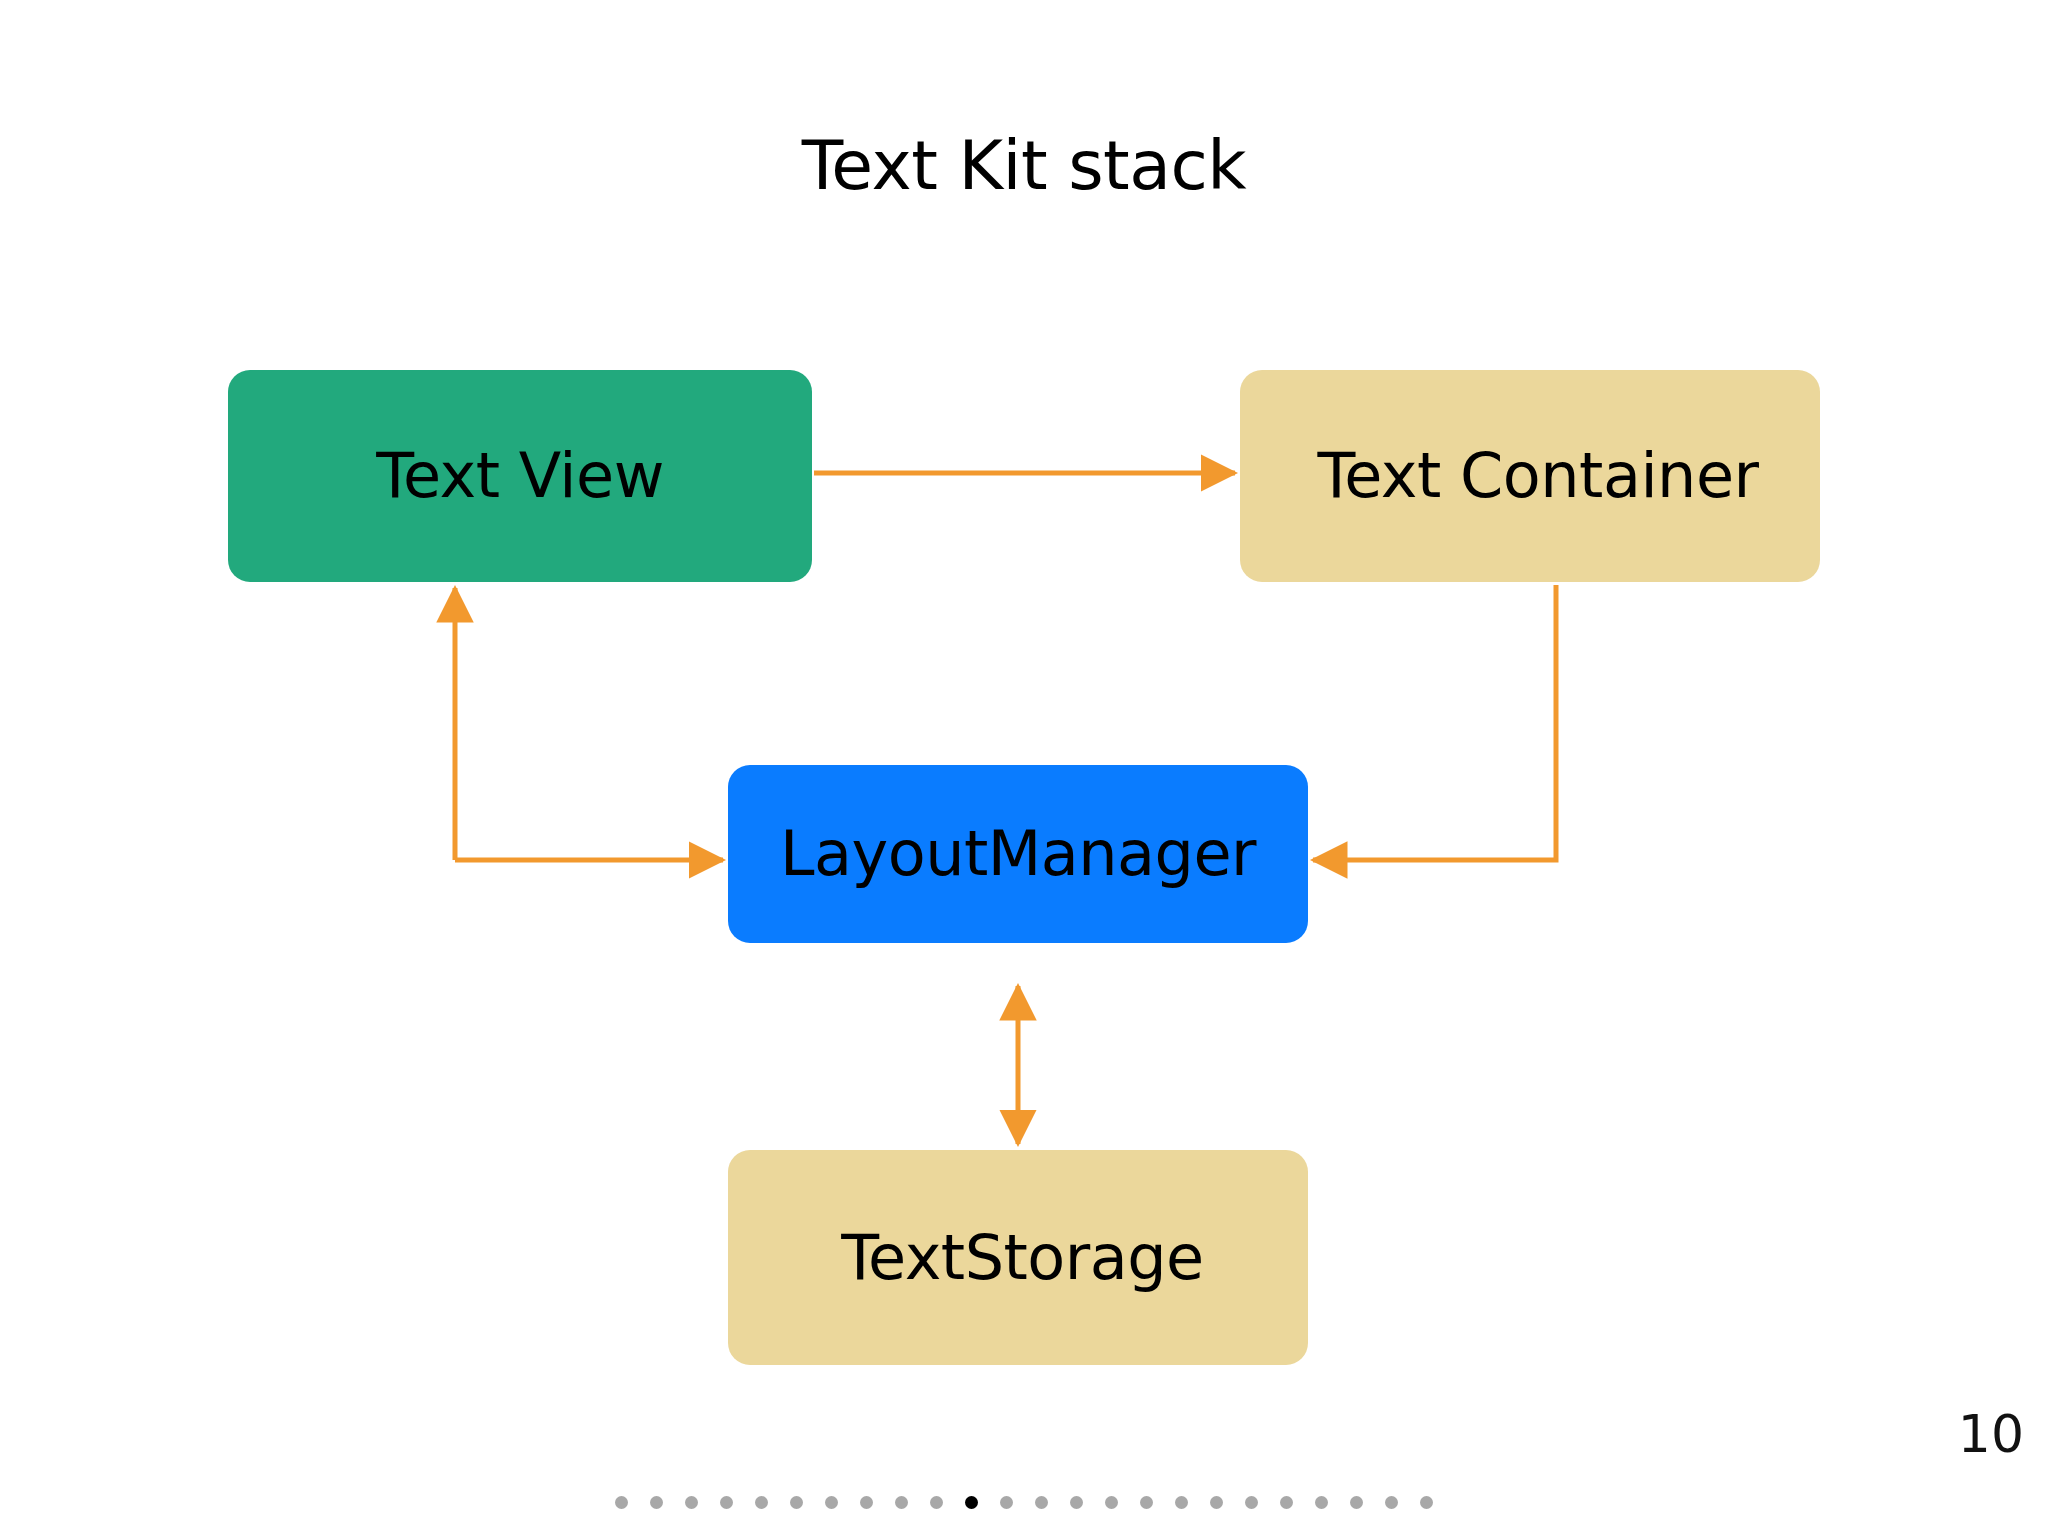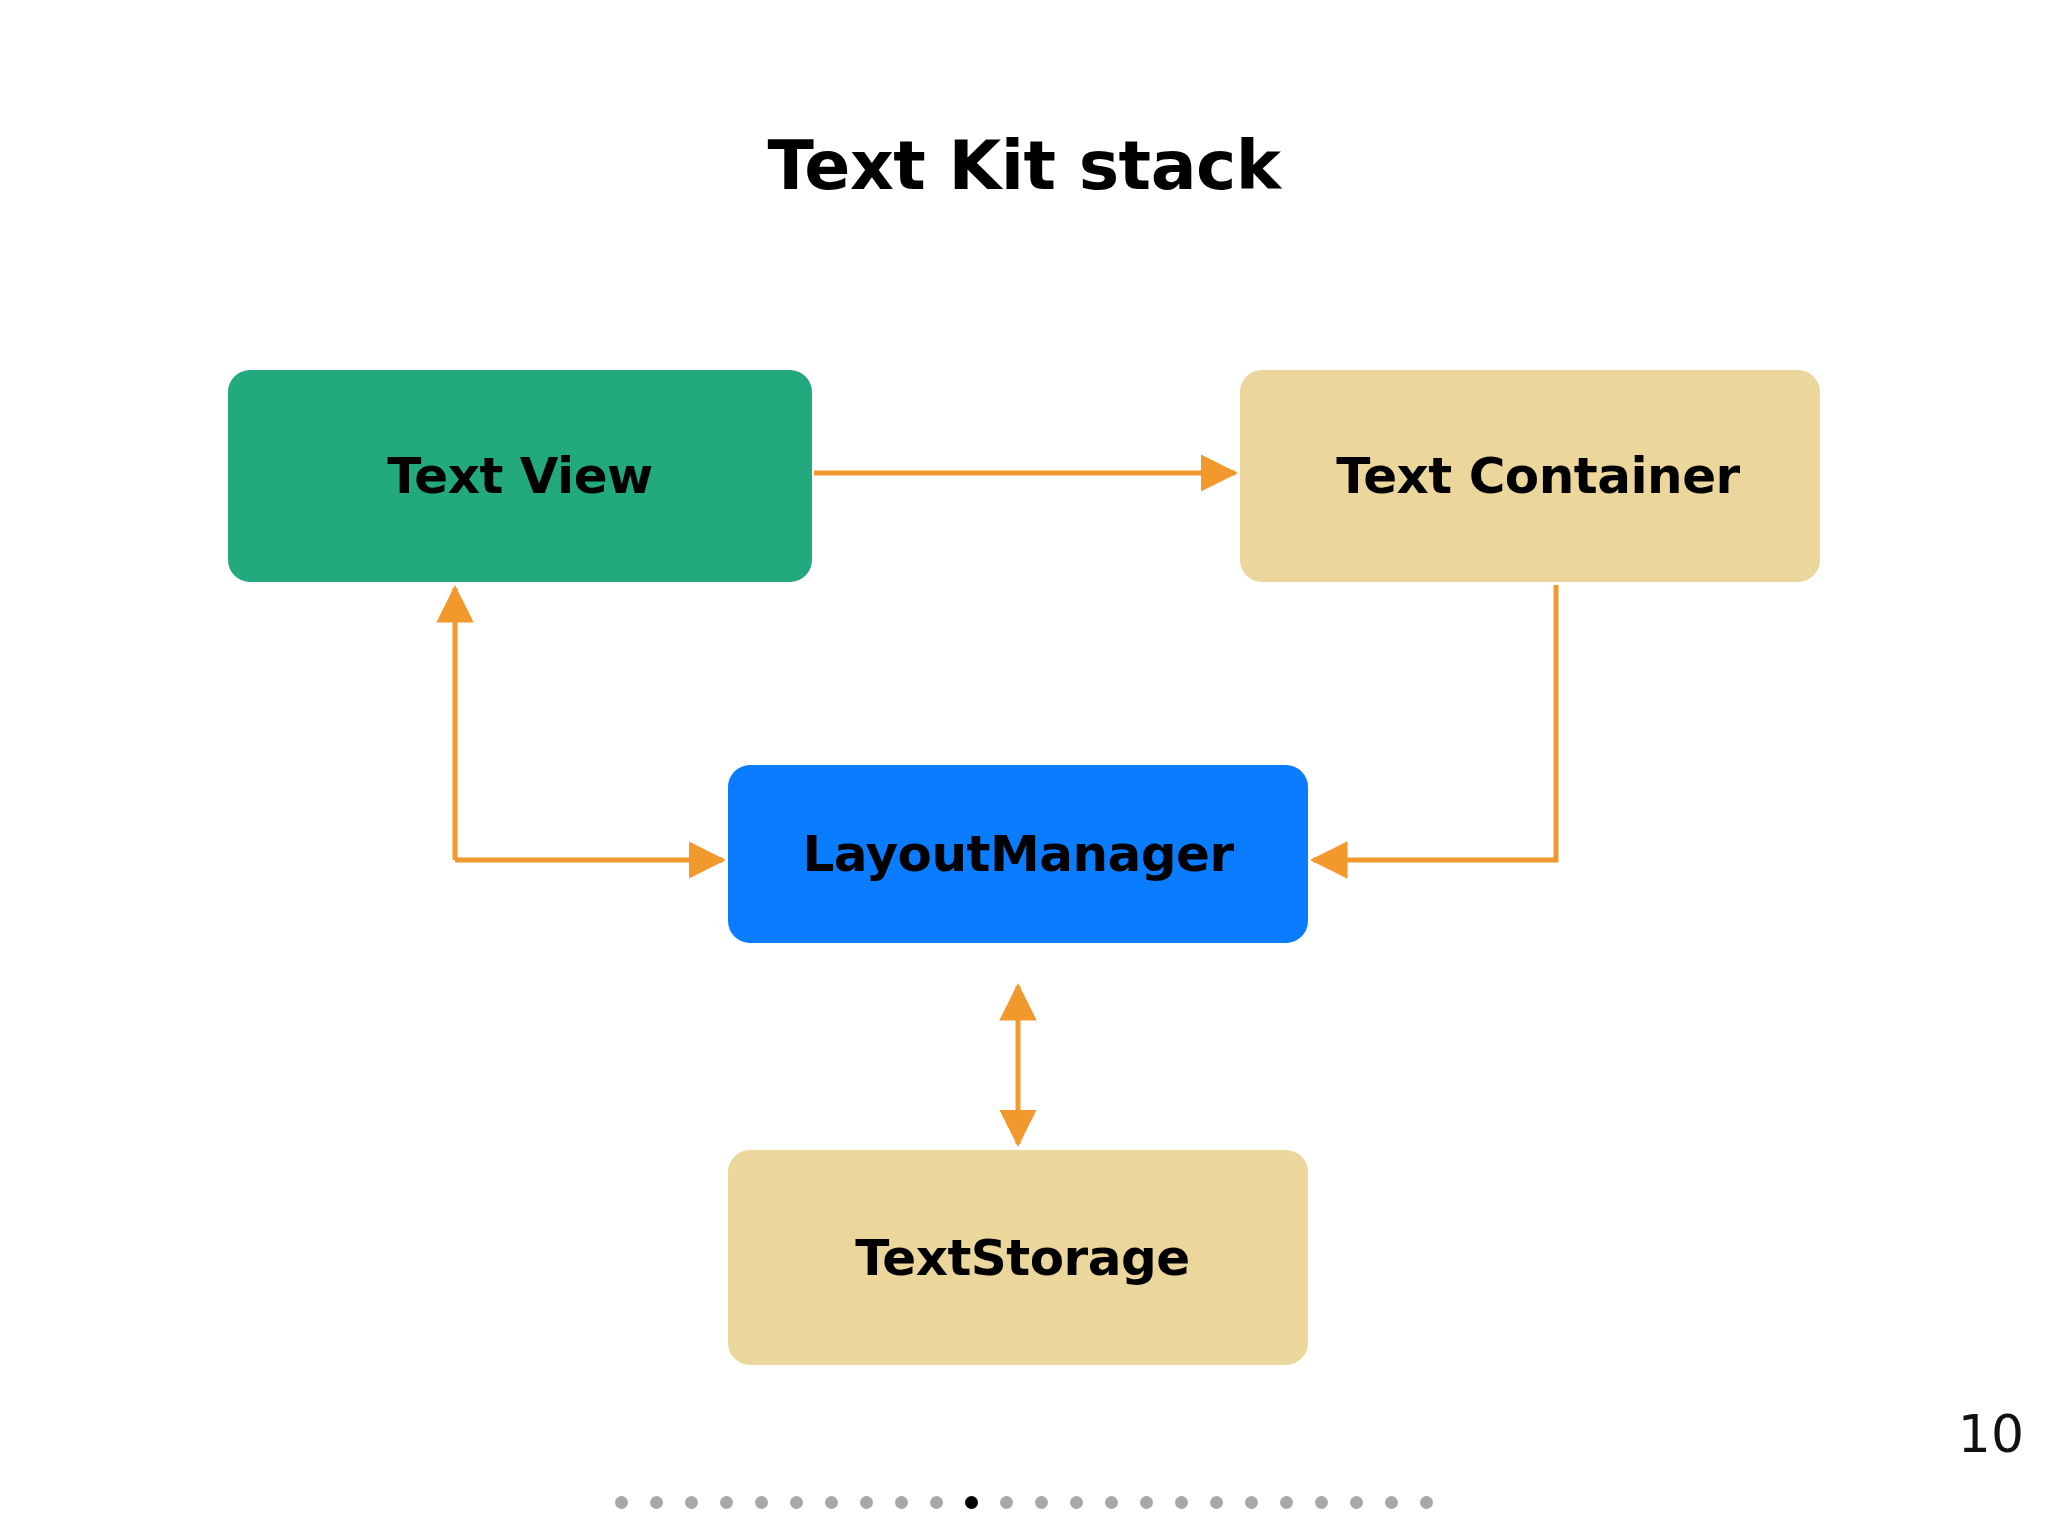--- a/index.html
+++ b/index.html
@@ -17,21 +17,21 @@
   }
 
   
   #slide-title {
     position: absolute;
     left: 0;
     top: 132px;
     width: 2048px;
     text-align: center;
     font-family: "DejaVu Sans", "Liberation Sans", sans-serif;
-    font-weight: bold;
+    font-weight: normal;
     font-size: 68px;
     letter-spacing: -0.5px;
     color: #000000;
     line-height: 1;
     white-space: nowrap;
   }
 
   
   #diagram {
     position: absolute;
@@ -52,22 +52,22 @@
   .node {
     position: absolute;
     border-radius: 22px;
     display: flex;
     align-items: center;
     justify-content: center;
     box-sizing: border-box;
   }
   .node-label {
     font-family: "DejaVu Sans", "Liberation Sans", sans-serif;
-    font-size: 50px;
-    font-weight: 700;
+    font-size: 62px;
+    font-weight: 400;
     color: #000000;
     line-height: 1;
     white-space: nowrap;
     letter-spacing: -0.5px;
   }
 
   #node-text-view {
     left: 228px;  top: 370px;
     width: 584px; height: 212px;
   }

